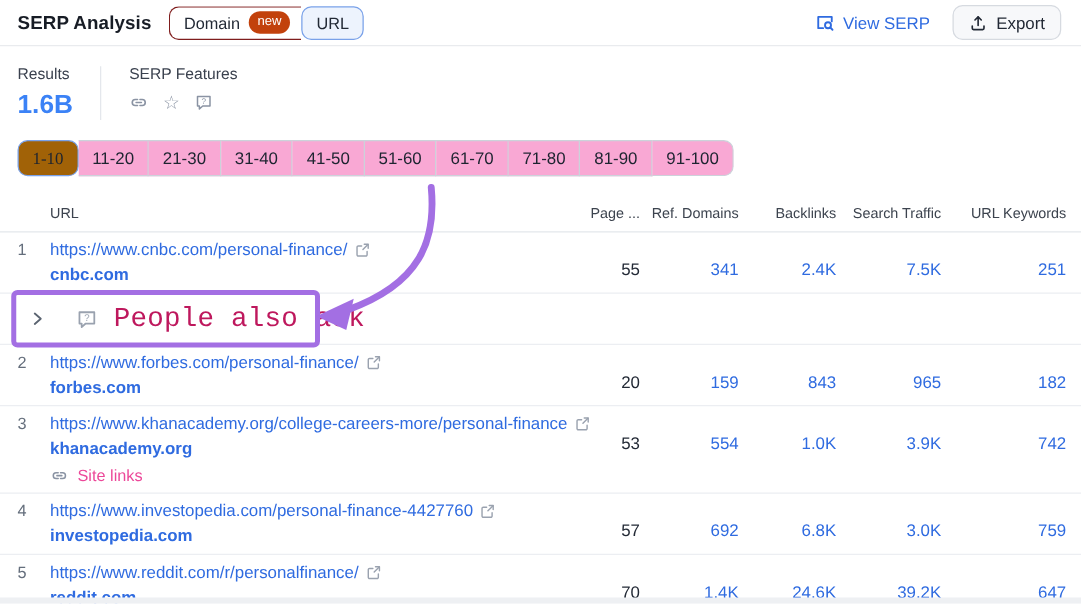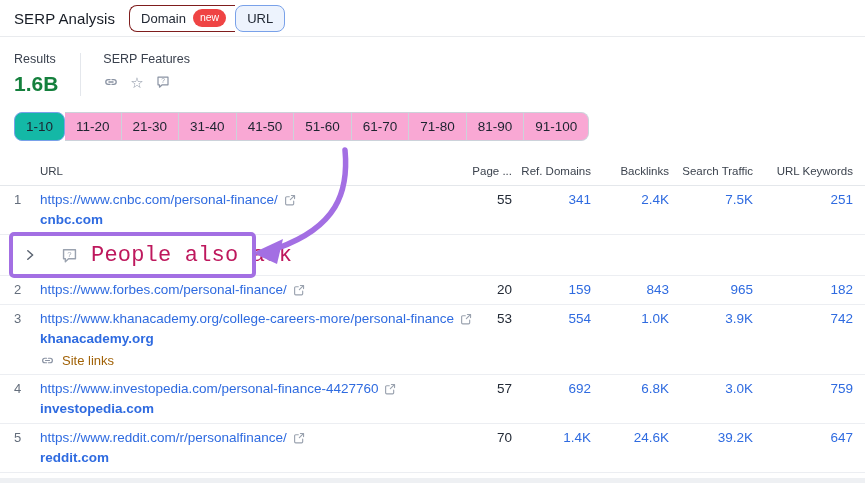--- a/index.html
+++ b/index.html
@@ -6,75 +6,75 @@
   html,body { background:#fff; }
   body {
     width:865px; height:483px; overflow:hidden; position:relative;
     font-family:"Liberation Sans", sans-serif; color:#1c222e;
   }
   .app { width:865px; height:483px; position:relative; background:#fff; }
 
   
   .hdr { display:flex; align-items:center; height:37px; padding:0 16px 0 14px;
          border-bottom:1px solid #e9ebee; }
-  .title { font-size:15px; font-weight:400; color:#171c25; letter-spacing:.1px; }
+  .title { font-size:15px; font-weight:700; color:#171c25; letter-spacing:.1px; }
   .toggle { display:inline-flex; margin-left:14px; }
   .seg { display:flex; align-items:center; gap:7px; height:27px; padding:0 11px;
          font-size:13px; color:#222935; border:1px solid #7f1d1d; background:#fff; cursor:pointer; }
   .seg-domain { border-radius:8px 0 0 8px; border-right:none; padding-right:9px; }
   .seg-url { border:1px solid #79a1e9; background:#edf3fd; border-radius:8px; }
-  .badge { background:#ef4444; color:#fff; font-size:10.5px; line-height:1;
+  .badge { background:#c2410c; color:#fff; font-size:10.5px; line-height:1;
            padding:3px 7px 4px; border-radius:9px; }
   .actions { margin-left:auto; display:flex; align-items:center; gap:18px; }
   .view-serp { display:flex; align-items:center; gap:6px; color:#2f6be0;
                font-size:13.5px; text-decoration:none; cursor:pointer; }
   .export-btn { display:flex; align-items:center; gap:7px; height:28px; padding:0 12px;
                 border:1px solid #d6dae0; background:#f7f8fa; border-radius:8px;
                 font-size:13.5px; color:#222935; font-family:inherit; cursor:pointer; }
 
   
   .stats { display:flex; padding:15px 14px 10px; }
   .stat-label { font-size:12.5px; color:#3a414e; }
-  .stat-value { font-size:21px; font-weight:700; color:#15803d; margin-top:6px; }
+  .stat-value { font-size:21px; font-weight:700; color:#3b82f6; margin-top:6px; }
   .v-div { width:1px; background:#e4e7ec; margin:1px 22px 0; align-self:stretch; }
   .feat-icons { display:flex; align-items:center; gap:11px; margin-top:8px; color:#8a93a3; }
   .feat-icons .ic { display:inline-flex; cursor:pointer; }
   .star-glyph { font-size:15px; line-height:15px; color:#8a93a3; }
 
   
   .pagination { display:inline-flex; margin:6px 14px 0; }
   .page-btn { display:flex; align-items:center; justify-content:center; height:29px;
               padding:0 11px; font-size:13.5px; color:#1d2430; background:#f9a8d4;
               border:1px solid #ccd2da; border-left:none; cursor:pointer; font-family:inherit; }
   .page-btn:first-child { border-left:1px solid #ccd2da; border-radius:8px 0 0 8px; }
   .page-btn:last-child { border-radius:0 8px 8px 0; }
-  .page-btn.active { border:1px solid #79a1e9; background:#14b8a6; border-radius:8px; }
+  .page-btn.active { border:1px solid #79a1e9; background:#a16207; border-radius:8px;font-family:Liberation Serif, serif; }
 
   
   .thead { display:flex; align-items:center; margin-top:16px; padding:8px 12px 8px 14px;
            border-bottom:1px solid #e4e7eb; font-size:11.5px; color:#3c434e; }
   .th-url { flex:1; padding-left:26px; }
   .c-page { width:60px; } .c-ref { width:79px; } .c-back { width:78px; }
   .c-traf { width:84px; } .c-kw { width:100px; }
   .num-col { text-align:right; flex:none; }
 
   .trow { display:flex; align-items:flex-start; padding:5px 12px 6px 14px;
           border-bottom:1px solid #eceef2; font-size:13.5px; }
   .url-cell { flex:1; min-width:0; }
   .url-line { display:flex; align-items:center; line-height:17px; }
   .rank { width:26px; flex:none; color:#646e7c; font-size:13px; }
   .url-link { color:#2f6be0; text-decoration:none; cursor:pointer; white-space:nowrap; }
   .ext { color:#9aa2af; margin-left:5px; flex:none; display:inline-flex; }
   .domain-line { margin-left:26px; margin-top:3px; line-height:17px; }
   .domain-link { color:#2f6be0; font-weight:700; text-decoration:none; cursor:pointer; }
   .sitelinks { margin-left:26px; margin-top:6px; display:flex; align-items:center; gap:7px;
-               color:#a16207; font-size:13px; line-height:15px; cursor:pointer; }
+               color:#ec4899; font-size:13px; line-height:15px; cursor:pointer; }
   .sitelinks .ic { color:#8a93a3; display:inline-flex; }
   .num { line-height:17px; padding-top:5px; margin-top:-5px; }
-  .trow .num { padding-top:0; margin-top:0; }
+  .trow .num { padding-top:0; margin-top:16px; }
   .num.dark { color:#232a36; }
   .num.blue a { color:#2f6be0; text-decoration:none; cursor:pointer; }
 
   
   .paa-row { position:relative; display:flex; align-items:center; height:41px;
              padding:0 12px 0 14px; border-bottom:1px solid #eceef2; }
   .paa-chevron { color:#5b6471; margin-left:9px; display:inline-flex; cursor:pointer; }
   .paa-bubble { color:#9aa2af; margin-left:23px; display:inline-flex; }
   .paa-label { margin-left:12px; font-size:22px; color:#be185d; letter-spacing:.2px;font-family:Liberation Mono, monospace; }
   .paa-box { position:absolute; left:9px; top:-3px; width:247px; height:46px;
@@ -93,20 +93,38 @@
   <div class="hdr">
     <span class="title">SERP Analysis</span>
     <div class="toggle">
       <div class="seg seg-domain">
         <span>Domain</span>
         <span class="badge">new</span>
       </div>
       <div class="seg seg-url">
         <span>URL</span>
       </div>
+    </div>
+    <div class="actions">
+      <a class="view-serp">
+        <svg width="16" height="16" viewBox="0 0 16 16" fill="none" stroke="currentColor" stroke-width="1.5" stroke-linecap="round" stroke-linejoin="round">
+          <path d="M6.5 12.5H2.6V3.5h10.8v3.6"></path>
+          <circle cx="10.4" cy="10.2" r="2.4"></circle>
+          <path d="M12.2 12 14 13.8"></path>
+        </svg>
+        <span>View SERP</span>
+      </a>
+      <button class="export-btn">
+        <svg width="15" height="15" viewBox="0 0 16 16" fill="none" stroke="currentColor" stroke-width="1.4" stroke-linecap="round" stroke-linejoin="round">
+          <path d="M8 10V2.8"></path>
+            <path d="M5.3 5.3 8 2.6l2.7 2.7"></path>
+          <path d="M3 10.5v1.9a1.1 1.1 0 0 0 1.1 1.1h7.8a1.1 1.1 0 0 0 1.1-1.1v-1.9"></path>
+        </svg>
+        <span>Export</span>
+      </button>
     </div>
   </div>
 
   
   <div class="stats">
     <div>
       <div class="stat-label">Results</div>
       <div class="stat-value">1.6B</div>
     </div>
     <div class="v-div"></div>
@@ -202,20 +220,21 @@
         <span class="rank">2</span>
         <a class="url-link">https://www.forbes.com/personal-finance/</a>
         <span class="ext">
           <svg width="14" height="14" viewBox="0 0 16 16" fill="none" stroke="currentColor" stroke-width="1.3" stroke-linecap="round" stroke-linejoin="round">
             <path d="M12.2 9.3v3a1.2 1.2 0 0 1-1.2 1.2H4.2A1.2 1.2 0 0 1 3 12.3V5.5a1.2 1.2 0 0 1 1.2-1.2h3"></path>
             <path d="M9.6 2.8h3.6v3.6"></path>
               <path d="M13 3 8.4 7.6"></path>
           </svg>
         </span>
       </div>
+      <div class="domain-line"><a class="domain-link">forbes.com</a></div>
     </div>
     <div class="num dark num-col c-page">20</div>
     <div class="num blue num-col c-ref"><a>159</a></div>
     <div class="num blue num-col c-back"><a>843</a></div>
     <div class="num blue num-col c-traf"><a>965</a></div>
     <div class="num blue num-col c-kw"><a>182</a></div>
   </div>
 
   
   <div class="trow">

